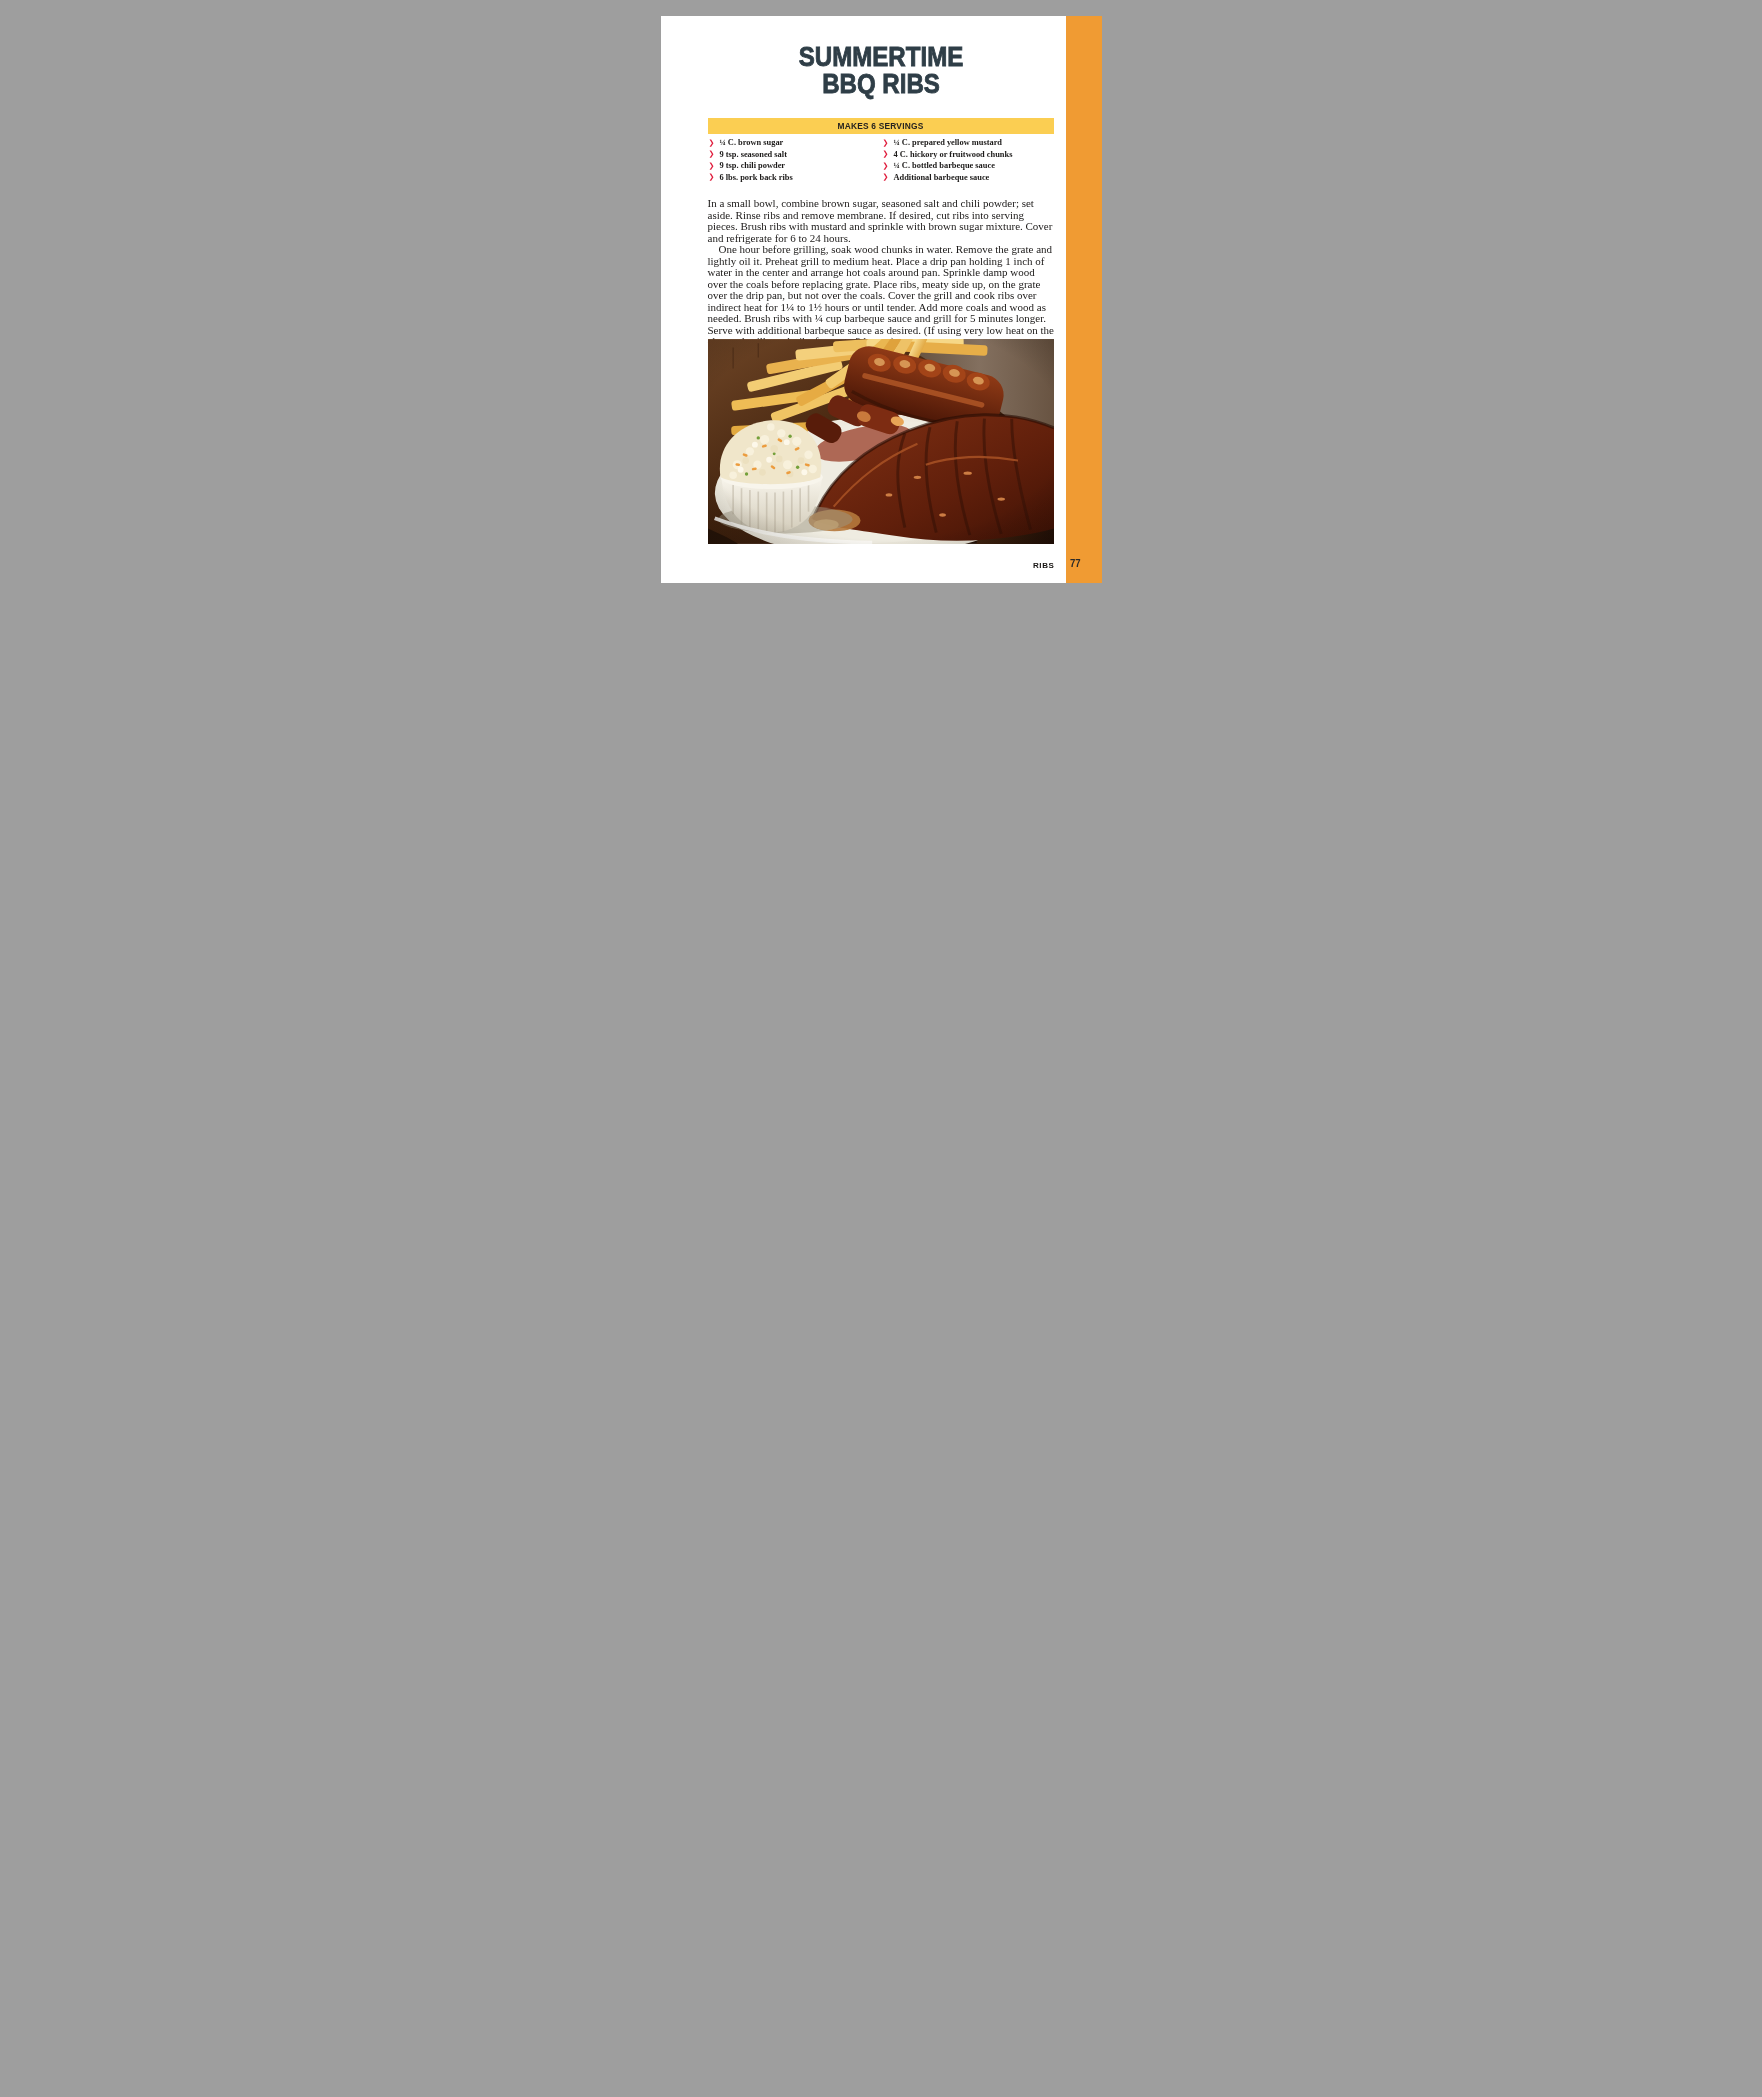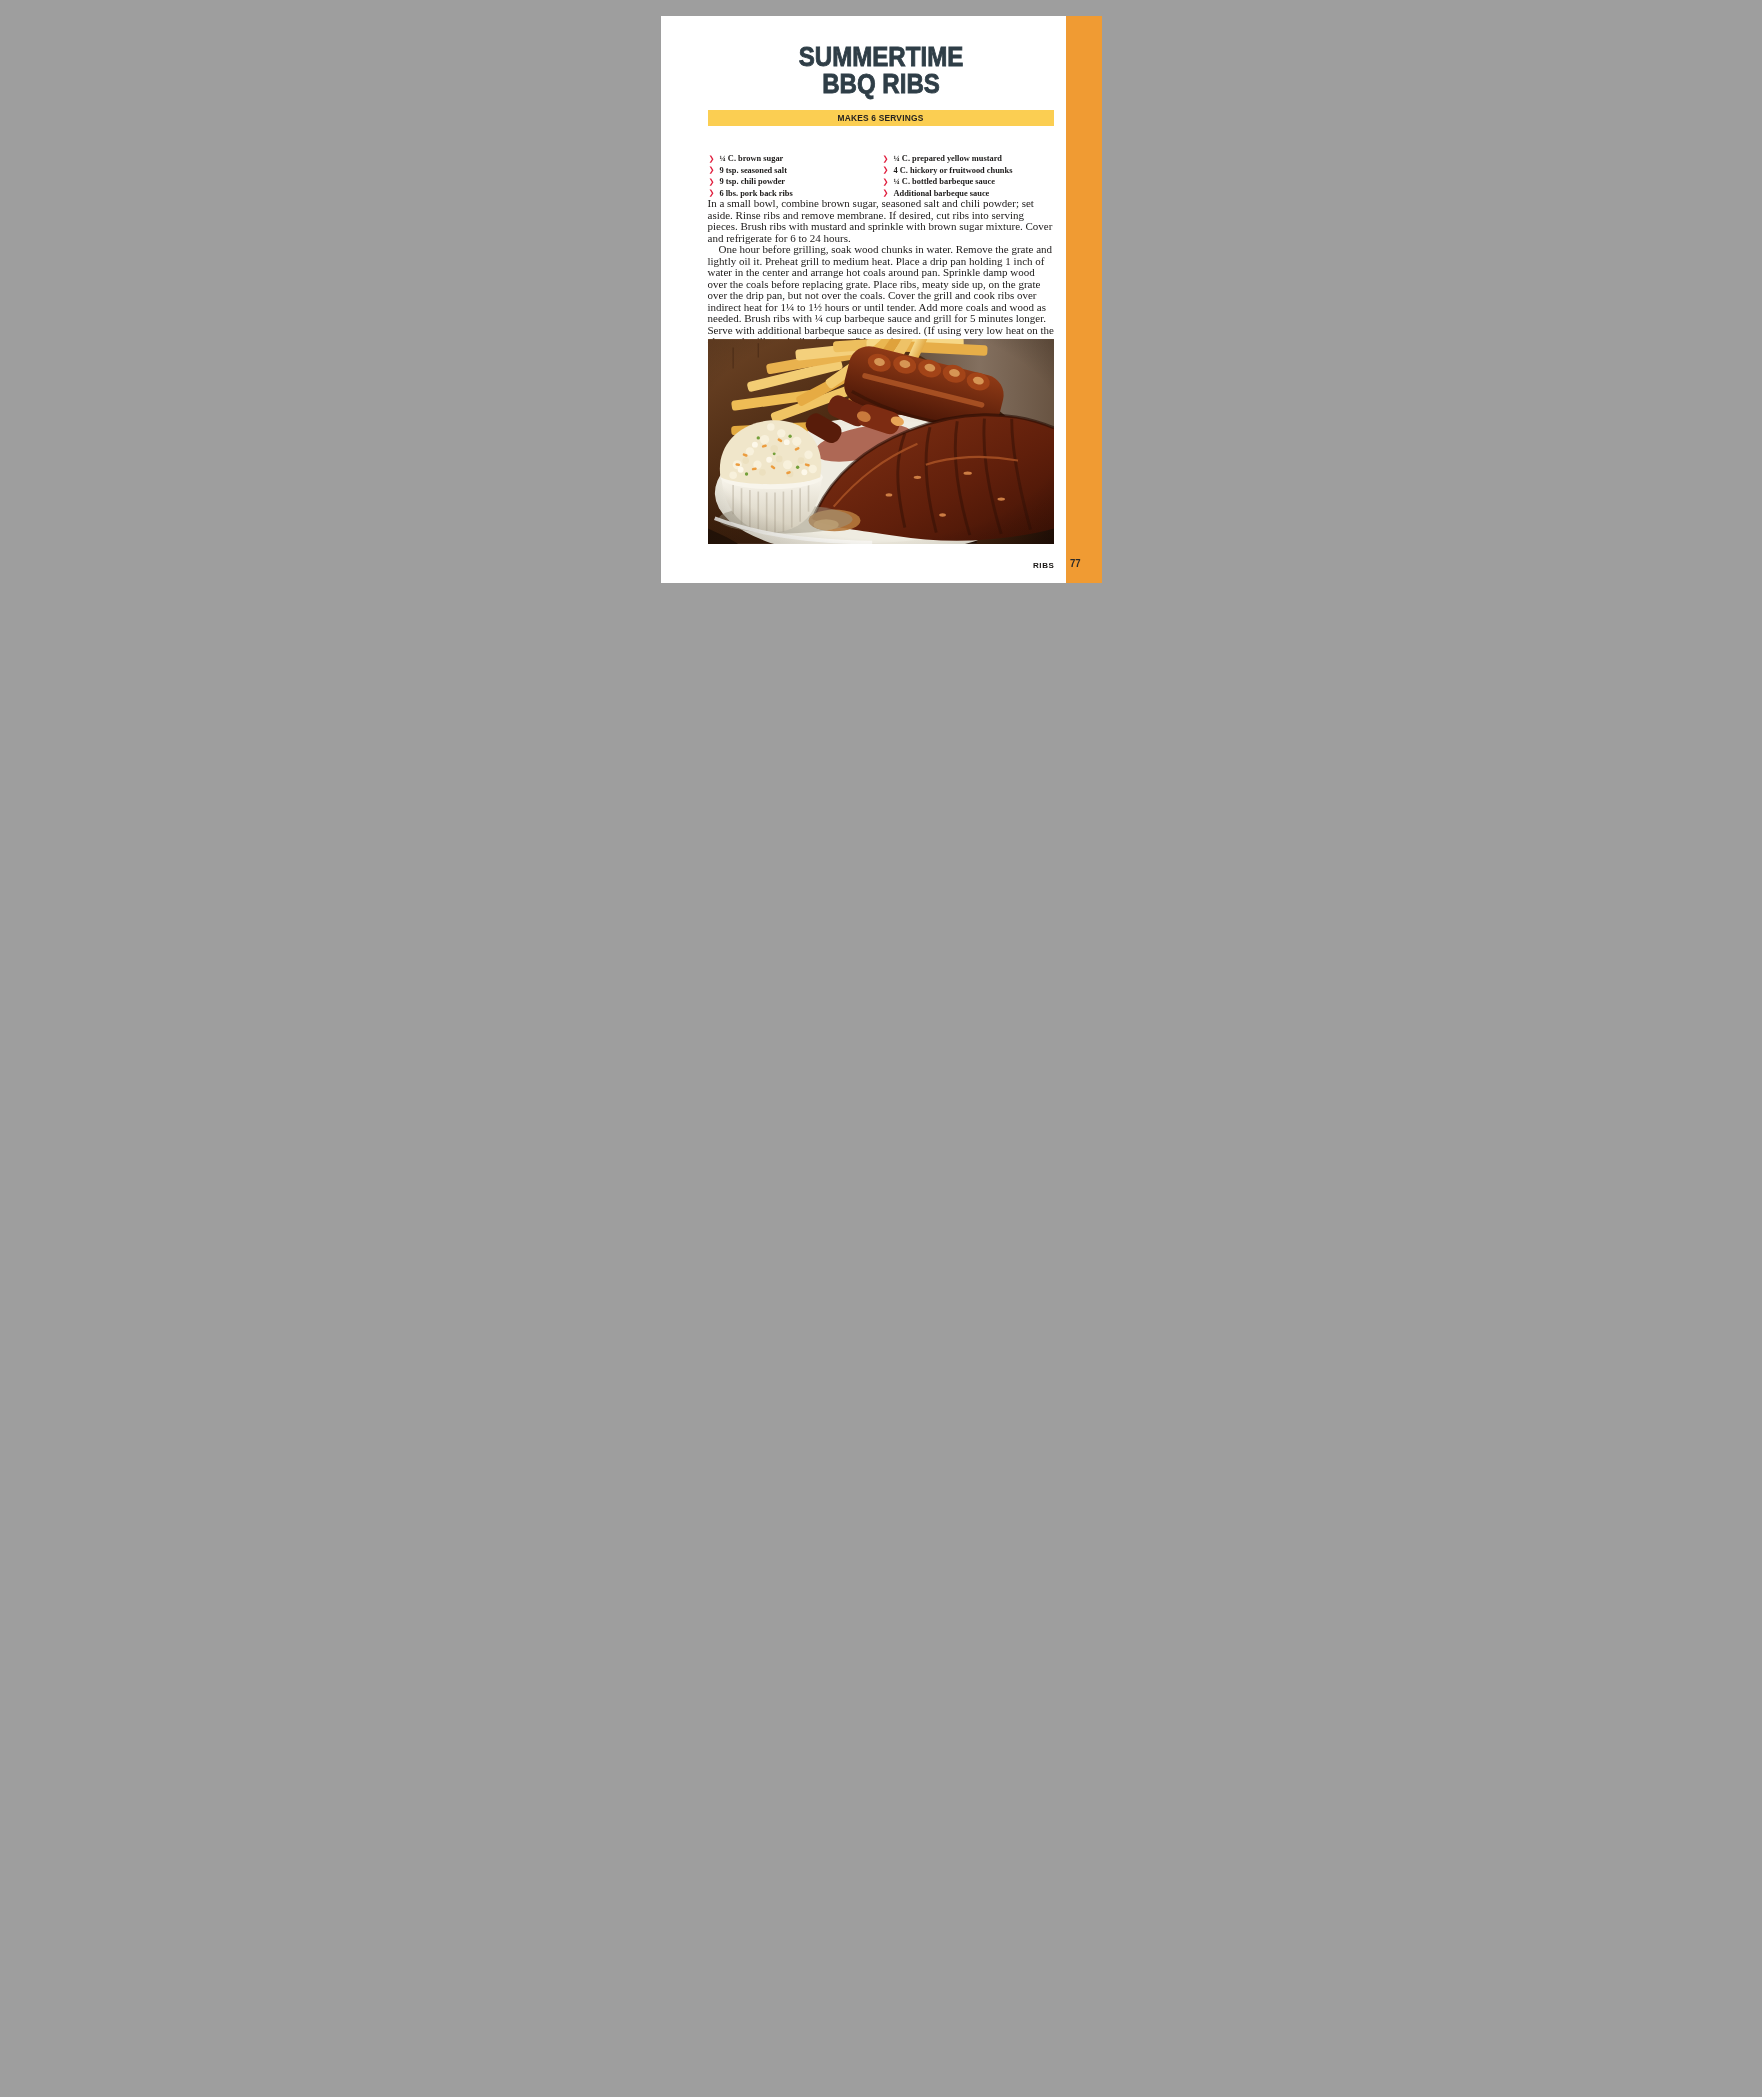--- a/index.html
+++ b/index.html
@@ -19,27 +19,27 @@
   .sidebar{position:absolute;top:0;left:405px;width:36px;height:567px;background:var(--sidebar-orange);}
   .title{
     position:absolute;left:47px;top:27px;width:346px;text-align:center;
     font-family:"Liberation Sans", sans-serif;font-weight:bold;
     font-size:28px;line-height:27px;letter-spacing:0px;color:var(--title-slate);
     transform:scaleX(0.86);transform-origin:50% 0;
     -webkit-text-stroke:0.9px var(--title-slate);
   }
   .title span{display:block;}
   .banner{
-    position:absolute;left:47px;top:94px;width:346px;height:15.5px;
+    position:absolute;left:47px;top:102px;width:346px;height:15.5px;
     background:var(--banner-yellow);
     display:flex;align-items:center;justify-content:center;
     font-family:"Liberation Sans", sans-serif;font-weight:bold;font-size:8.4px;
     letter-spacing:0.2px;color:#262320;
   }
-  .ing{position:absolute;top:137px;list-style:none;font-weight:bold;font-size:8.4px;color:var(--text-black);}
+  .ing{position:absolute;top:121px;list-style:none;font-weight:bold;font-size:8.4px;color:var(--text-black);}
   .ing li{height:11.5px;line-height:11.5px;white-space:nowrap;}
   .ing.left{left:48px;}
   .ing.right{left:222px;}
   .chev{
     color:var(--bullet-red);
     font-family:"DejaVu Sans", sans-serif;
     font-size:7.1px;margin-right:5px;position:relative;top:-0.4px;
   }
   .instructions{position:absolute;left:47px;top:182px;width:348px;font-size:11px;line-height:11.5px;}
   .instructions p{margin:0;}

